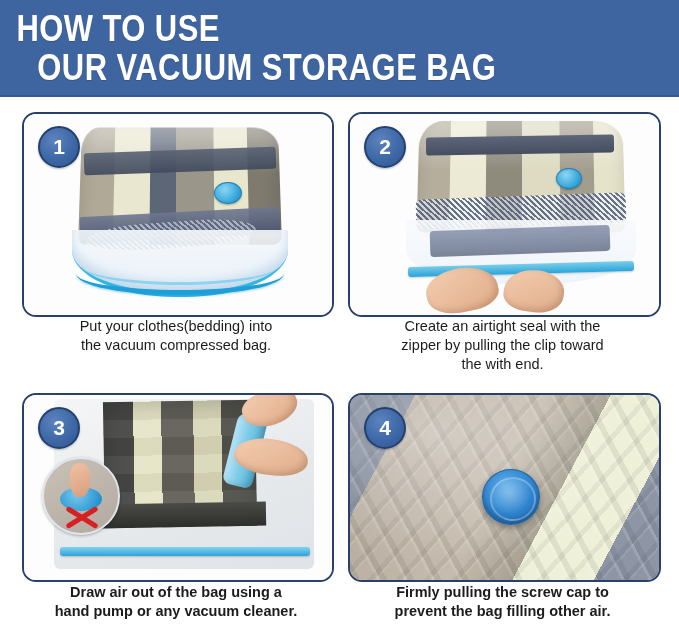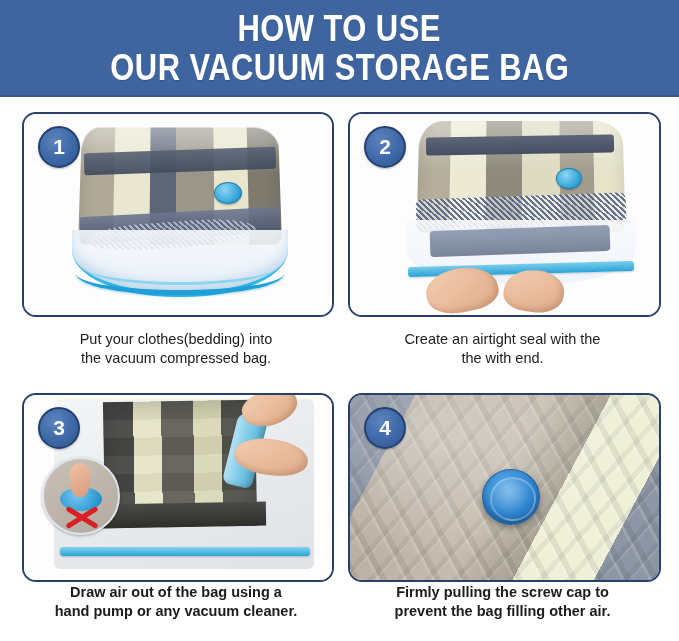--- a/index.html
+++ b/index.html
@@ -6,21 +6,21 @@
   body{
     width:679px;height:641px;background:#ffffff;
     font-family:"Liberation Sans", sans-serif;
     overflow:hidden;position:relative;
   }
 
   
   .banner{
     position:absolute;left:0;top:0;width:679px;height:97px;
     background:#3f65a0;
-    display:flex;flex-direction:column;align-items:center;justify-content:center;
+    display:flex;flex-direction:column;align-items:flex-start;justify-content:center;
     box-shadow:inset 0 -2px 0 rgba(0,0,0,.12);
   }
   .banner-line{
     color:#ffffff;
     font-family:"Liberation Sans Narrow","Liberation Sans",sans-serif;
     font-weight:bold;
     letter-spacing:.5px;
     text-align:center;
     line-height:1.02;
     transform:scaleX(.86);
@@ -53,21 +53,21 @@
     display:flex;align-items:center;justify-content:center;
     z-index:40;box-shadow:0 1px 2px rgba(0,0,0,.25);
     font-family:"Liberation Sans",sans-serif;
   }
 
   .caption{
     position:absolute;left:0;width:100%;text-align:center;
     color:#1c1c1c;font-size:14.5px;line-height:1.30;
     font-family:"Liberation Sans",sans-serif;
   }
-  .cell.c1 .caption,.cell.c2 .caption{top:218px;}
+  .cell.c1 .caption,.cell.c2 .caption{top:205px;}
   .cell.c3 .caption,.cell.c4 .caption{top:190px;font-weight:bold;}
 
   
   .scene{position:absolute;inset:0;background:#fdfdfd;}
 
   .bag1{
     position:absolute;left:56px;top:12px;width:200px;height:170px;
   }
   .bag1 .body{
     position:absolute;left:0;top:0;width:200px;height:118px;
@@ -295,20 +295,21 @@
           <div class="zipline"></div>
           <div class="valve"></div>
           <div class="hand handL"></div>
           <div class="hand handR"></div>
         </div>
       </div>
       <div class="badge">2</div>
     </div>
     <div class="caption">
       <div>Create an airtight seal with the</div>
+      <div>zipper by pulling the clip toward</div>
       <div>the with end.</div>
     </div>
   </div>
 
   <div class="cell c3">
     <div class="card">
       <div class="scene">
         <div class="bag3">
           <div class="sheet"></div>
           <div class="quilt"></div>

